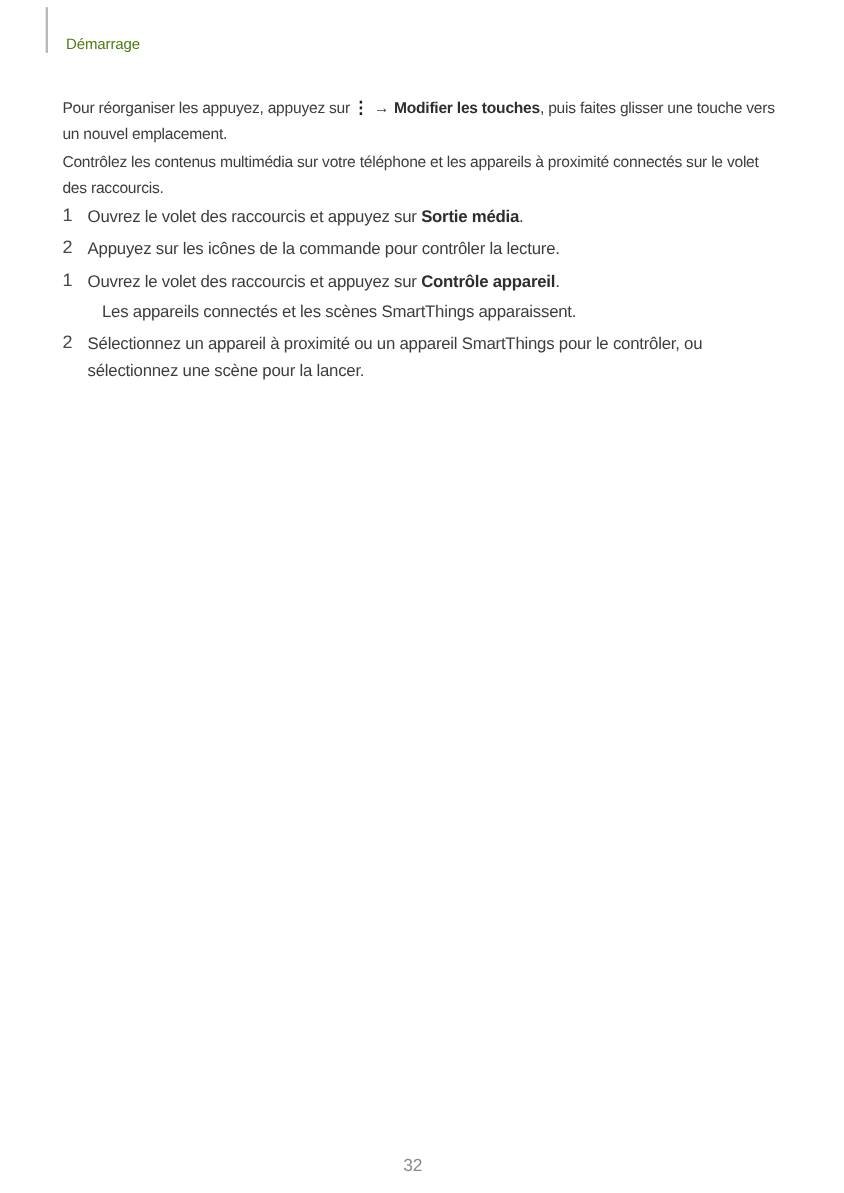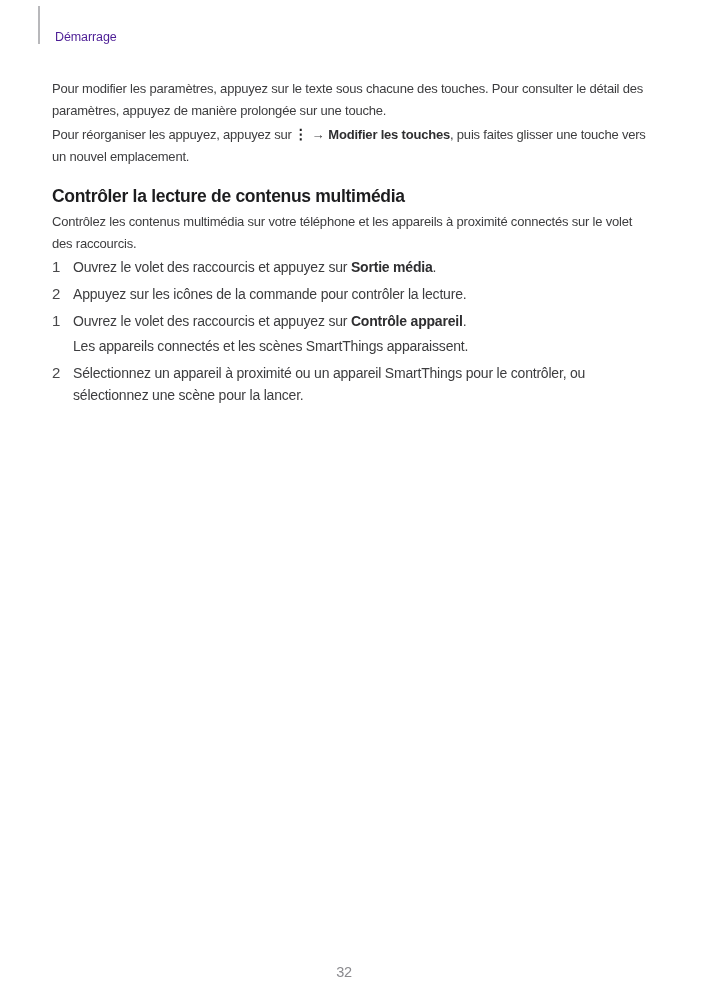--- a/index.html
+++ b/index.html
@@ -19,21 +19,21 @@
     border-left: 2px solid #b8b8bb;
     height: 38px;
     padding-left: 15px;
     box-sizing: border-box;
     display: flex;
     align-items: flex-end;
   }
   .breadcrumb {
     font-size: 12.5px;
     line-height: 1;
-    color: #4c1d95;
+    color: #4d7c0f;
     letter-spacing: -0.1px;
     padding-bottom: 1px;
   }
 
   
   .content { margin: 34px 53px 0 52px; }
 
   p.body-text {
     margin: 0 0 1px 0;
     font-size: 13px;
@@ -77,21 +77,21 @@
     line-height: 21px;
     color: #48484a;
   }
   .step-body {
     flex: 1;
     font-size: 14px;
     line-height: 22px;
     letter-spacing: -0.2px;
     color: #3d3d3f;
   }
-  .step-sub { margin-top: 3px; }
+  .step-sub { margin-top: 3px; margin-left: 12px; }
 
   
   .page-number {
     position: absolute;
     left: 0; right: 15px;
     bottom: 20px;
     text-align: center;
     font-size: 14.5px;
     color: #8a8a8e;
     letter-spacing: -0.2px;
@@ -101,25 +101,23 @@
 <body>
 
 <div class="page">
 
   <header class="page-header">
     <span class="breadcrumb">Démarrage</span>
   </header>
 
   <main class="content">
 
-    <p class="body-text">Pour modifier les paramètres, appuyez sur le texte sous chacune des touches. Pour consulter le détail des paramètres, appuyez de manière prolongée sur une touche.</p>
 
     <p class="body-text"><span>Pour réorganiser les appuyez, appuyez sur</span><span class="kebab">⋮</span><span class="arrow">→</span><strong class="bold-run">Modifier les touches</strong><span>, puis faites glisser une touche vers un nouvel emplacement.</span></p>
 
-    <h2 class="section-heading">Contrôler la lecture de contenus multimédia</h2>
 
     <p class="body-text">Contrôlez les contenus multimédia sur votre téléphone et les appareils à proximité connectés sur le volet des raccourcis.</p>
 
     <ol class="steps">
       <li>
         <span class="step-num">1</span>
         <span class="step-body"><span>Ouvrez le volet des raccourcis et appuyez sur </span><strong class="bold-run">Sortie média</strong><span>.</span></span>
       </li>
       <li>
         <span class="step-num">2</span>

